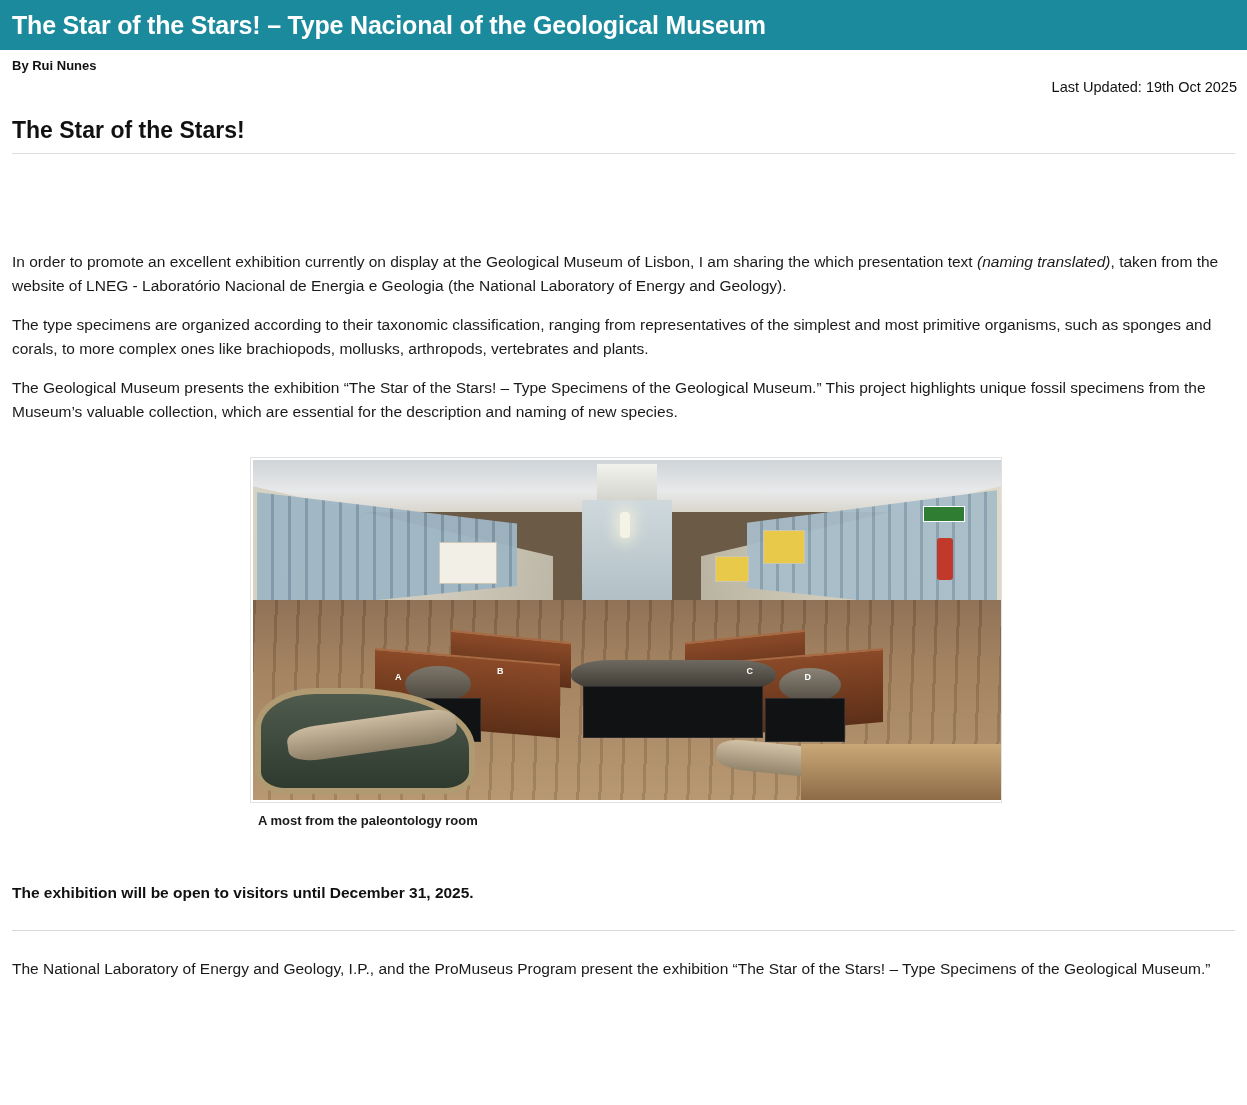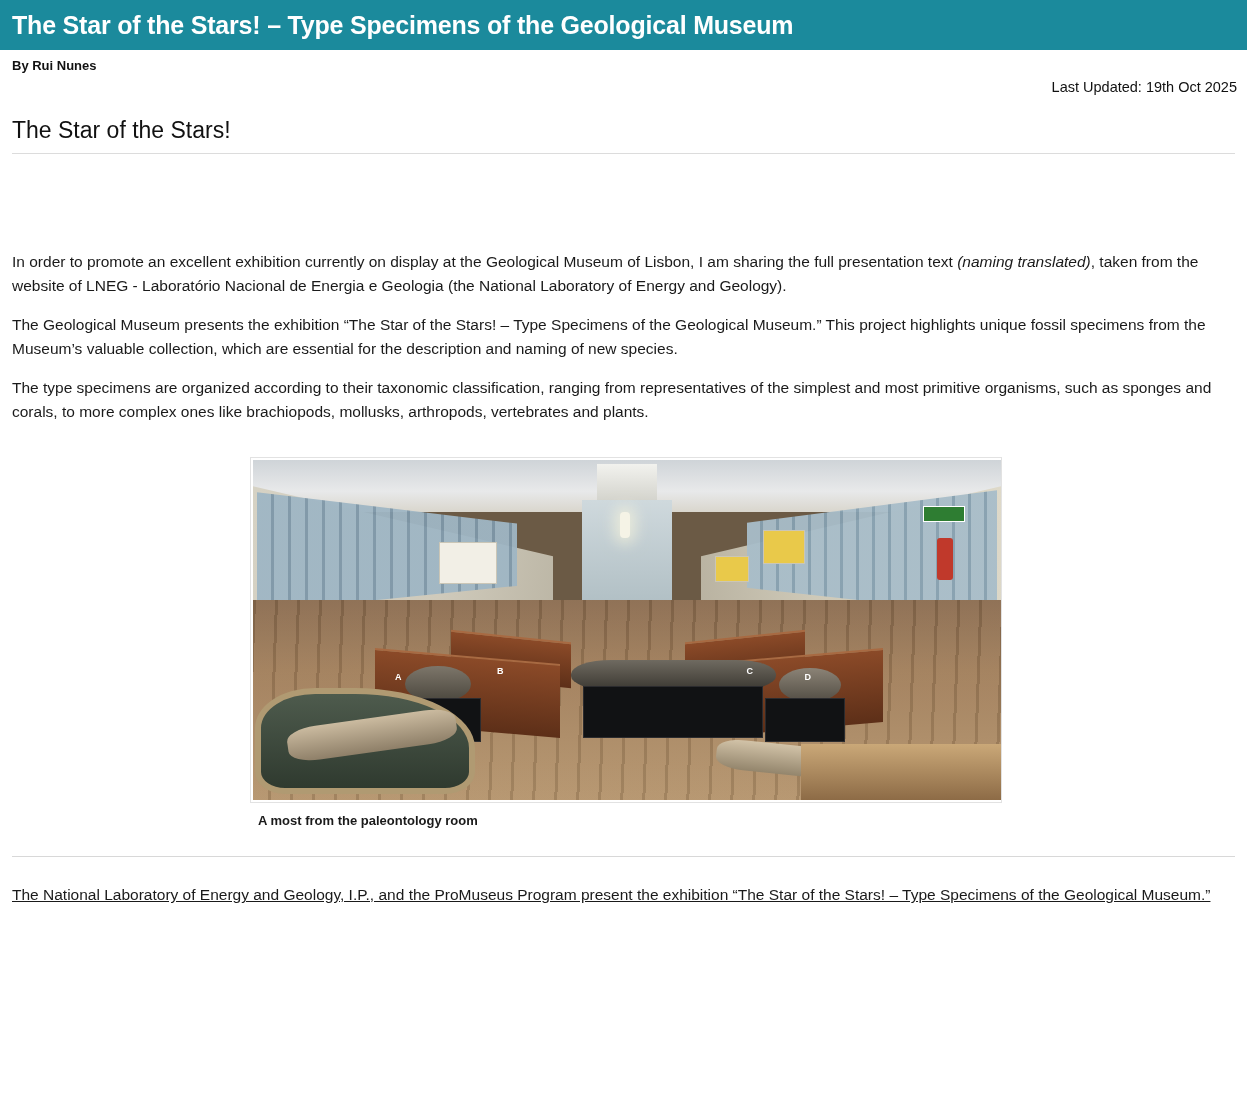--- a/index.html
+++ b/index.html
@@ -49,21 +49,21 @@
     color: #111;
   }
   
   .section-head {
     margin: 22px 12px 0 12px;
     padding-bottom: 9px;
     border-bottom: 1px solid #dcdcdc;
   }
   .section-head .h2 {
     font-size: 23px;
-    font-weight: normal;
+    font-weight: bold;
     color: #111;
   }
   
   .content {
     padding: 0 12px;
   }
   .para {
     font-size: 15.5px;
     line-height: 1.52;
     color: #1a1a1a;
@@ -223,49 +223,48 @@
   .rule {
     margin: 28px 12px 0 12px;
     border: 0;
     border-top: 1px solid #d8d8d8;
   }
   .closing {
     margin: 26px 12px 0 12px;
     font-size: 15.5px;
     line-height: 1.52;
     color: #1a1a1a;
-    text-decoration: underline;
   }
 </style>
 </head>
 <body>
 
 <div class="page">
 
   <div class="title-bar">
-    <span class="title-text">The Star of the Stars! – Type Specimens of the Geological Museum</span>
+    <span class="title-text">The Star of the Stars! – Type Nacional of the Geological Museum</span>
   </div>
 
   <div class="byline">By Rui Nunes</div>
 
   <div class="updated-row">
     <span class="updated-text">Last Updated: 19th Oct 2025</span>
   </div>
 
   <div class="section-head">
     <div class="h2">The Star of the Stars!</div>
   </div>
 
   <div class="content">
 
-    <p class="para first"><span>In order to promote an excellent exhibition currently on display at the Geological Museum of Lisbon, I am sharing the full presentation text </span><em>(naming translated)</em><span>, taken from the website of LNEG - Laboratório Nacional de Energia e Geologia (the National Laboratory of Energy and Geology).</span></p>
+    <p class="para first"><span>In order to promote an excellent exhibition currently on display at the Geological Museum of Lisbon, I am sharing the which presentation text </span><em>(naming translated)</em><span>, taken from the website of LNEG - Laboratório Nacional de Energia e Geologia (the National Laboratory of Energy and Geology).</span></p>
+
+    <p class="para">The type specimens are organized according to their taxonomic classification, ranging from representatives of the simplest and most primitive organisms, such as sponges and corals, to more complex ones like brachiopods, mollusks, arthropods, vertebrates and plants.</p>
 
     <p class="para">The Geological Museum presents the exhibition “The Star of the Stars! – Type Specimens of the Geological Museum.” This project highlights unique fossil specimens from the Museum’s valuable collection, which are essential for the description and naming of new species.</p>
-
-    <p class="para">The type specimens are organized according to their taxonomic classification, ranging from representatives of the simplest and most primitive organisms, such as sponges and corals, to more complex ones like brachiopods, mollusks, arthropods, vertebrates and plants.</p>
 
     <div class="figure">
       <div class="figure-frame">
         <div class="photo">
           <div class="ph-ceiling"></div>
           <div class="ph-wall-l"></div>
           <div class="ph-wall-r"></div>
           <div class="ph-cabinets-l"></div>
           <div class="ph-cabinets-r"></div>
           <div class="ph-panel p1"></div>
@@ -296,18 +295,19 @@
           <div class="ph-label" style="left:244px; top:206px;">B</div>
           <div class="ph-label" style="right:248px; top:206px;">C</div>
           <div class="ph-label" style="right:190px; top:212px;">D</div>
         </div>
       </div>
       <div class="caption">A most from the paleontology room</div>
     </div>
 
   </div>
 
+  <div class="statement">The exhibition will be open to visitors until December 31, 2025.</div>
 
   <hr class="rule">
 
   <div class="closing">The National Laboratory of Energy and Geology, I.P., and the ProMuseus Program present the exhibition “The Star of the Stars! – Type Specimens of the Geological Museum.”</div>
 
 </div>
 
 </body></html>

